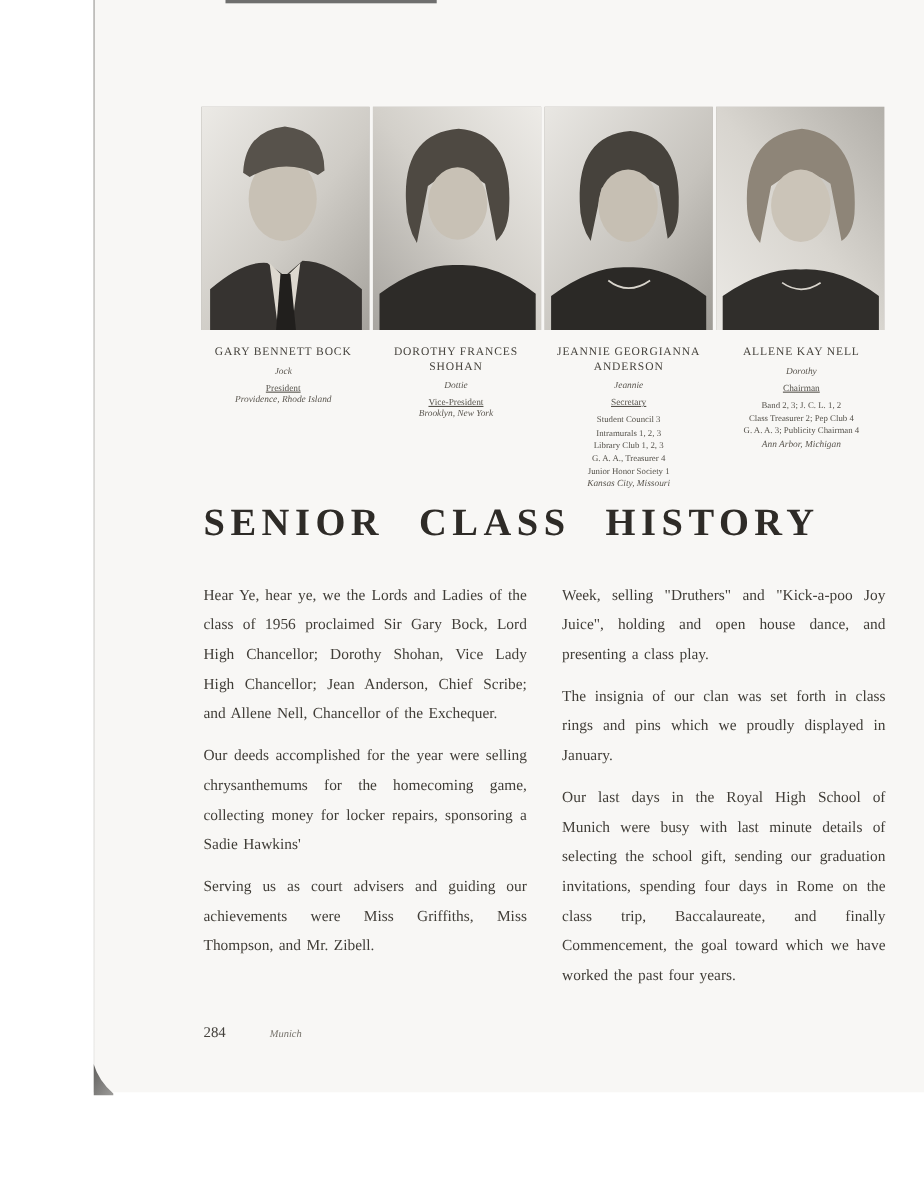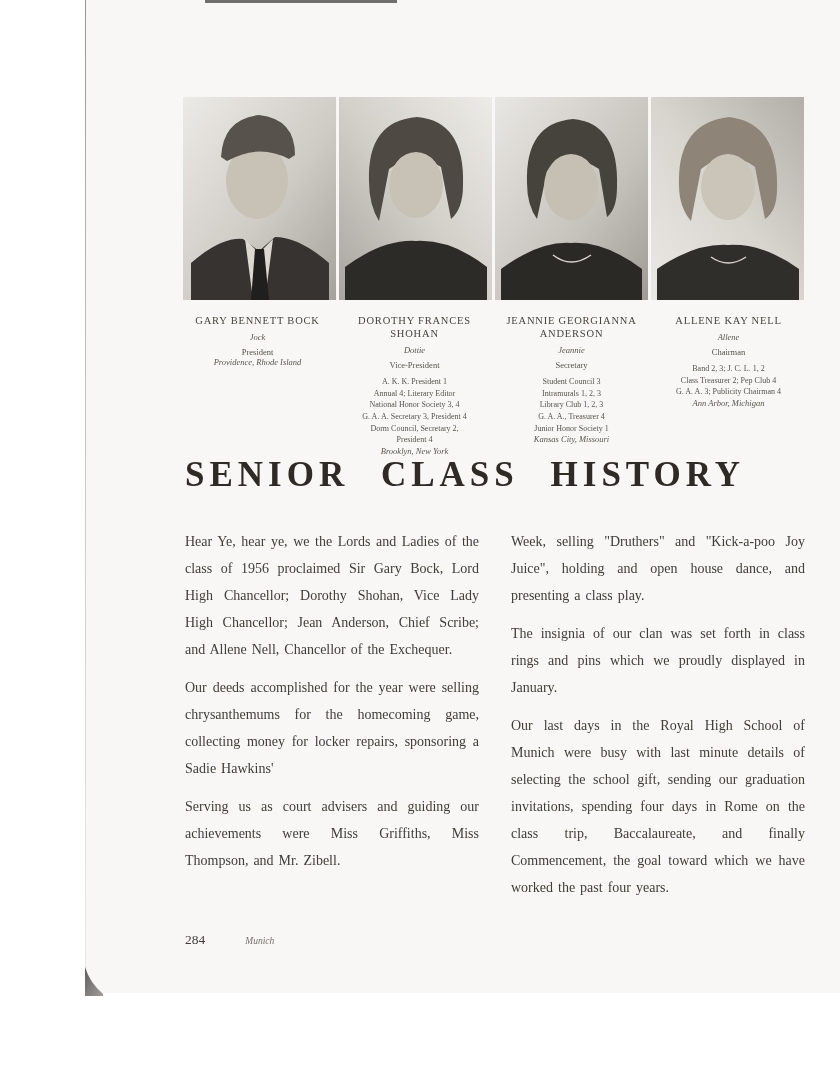--- a/index.html
+++ b/index.html
@@ -31,21 +31,21 @@
   .caption-row{
     position:absolute;left:94px;top:314px;width:630px;
     display:flex;gap:0;
   }
   .caption{width:157px;text-align:center;}
   .cap-name{
     font-size:10.5px;letter-spacing:.8px;color:#47443e;line-height:1.25;
     margin:0 4px;
   }
   .cap-nick{font-size:8.5px;font-style:italic;color:#5a564f;margin-top:5px;}
-  .cap-office{font-size:8.5px;color:#55524b;margin-top:5px;}
+  .cap-office{font-size:8.5px;color:#55524b;margin-top:5px;text-decoration:underline;}
   .cap-activities{margin-top:6px;line-height:1.45;}
   .activity-line{font-size:8px;color:#56534c;white-space:nowrap;}
   .cap-town{font-size:8.5px;font-style:italic;color:#5a564f;margin-top:0;}
   
   .history-title{
     position:absolute;left:100px;top:455px;width:620px;
     font-size:35px;font-weight:bold;color:#2e2b27;
     letter-spacing:5px;word-spacing:18px;margin:0;
   }
   
@@ -145,46 +145,38 @@
       <div class="caption">
         <div class="cap-name">GARY BENNETT BOCK</div>
         <div class="cap-nick">Jock</div>
         <div class="cap-office">President</div>
         <div class="cap-town">Providence, Rhode Island</div>
       </div>
       <div class="caption">
         <div class="cap-name">DOROTHY FRANCES SHOHAN</div>
         <div class="cap-nick">Dottie</div>
         <div class="cap-office">Vice-President</div>
-        <div class="cap-activities">
-            <div class="activity-line">A. K. K. President 1</div>
-            <div class="activity-line">Annual 4; Literary Editor</div>
-            <div class="activity-line">National Honor Society 3, 4</div>
-            <div class="activity-line">G. A. A. Secretary 3, President 4</div>
-            <div class="activity-line">Dorm Council, Secretary 2,</div>
-            <div class="activity-line">President 4</div>
-          </div>
         <div class="cap-town">Brooklyn, New York</div>
       </div>
       <div class="caption">
         <div class="cap-name">JEANNIE GEORGIANNA ANDERSON</div>
         <div class="cap-nick">Jeannie</div>
         <div class="cap-office">Secretary</div>
         <div class="cap-activities">
             <div class="activity-line">Student Council 3</div>
             <div class="activity-line">Intramurals 1, 2, 3</div>
             <div class="activity-line">Library Club 1, 2, 3</div>
             <div class="activity-line">G. A. A., Treasurer 4</div>
             <div class="activity-line">Junior Honor Society 1</div>
           </div>
         <div class="cap-town">Kansas City, Missouri</div>
       </div>
       <div class="caption">
         <div class="cap-name">ALLENE KAY NELL</div>
-        <div class="cap-nick">Allene</div>
+        <div class="cap-nick">Dorothy</div>
         <div class="cap-office">Chairman</div>
         <div class="cap-activities">
             <div class="activity-line">Band 2, 3; J. C. L. 1, 2</div>
             <div class="activity-line">Class Treasurer 2; Pep Club 4</div>
             <div class="activity-line">G. A. A. 3; Publicity Chairman 4</div>
           </div>
         <div class="cap-town">Ann Arbor, Michigan</div>
       </div>
     </div>
 

